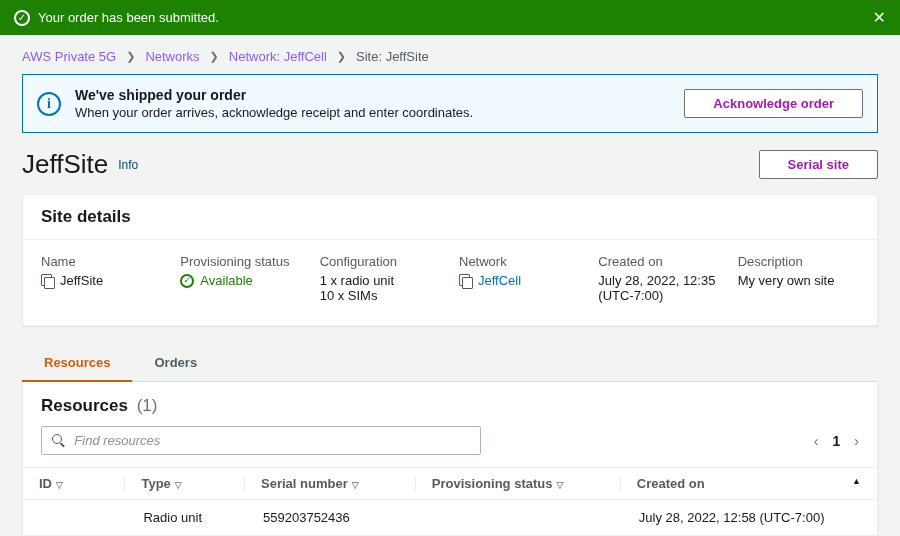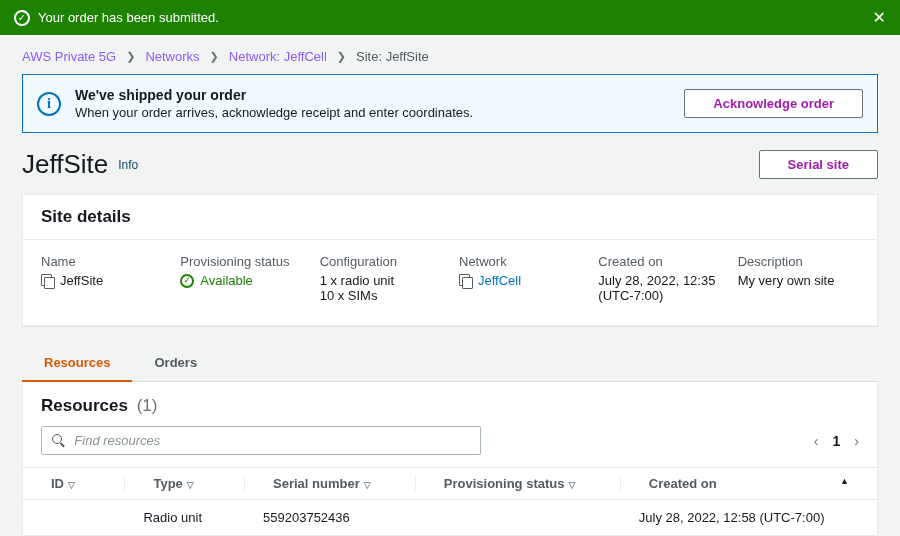--- a/index.html
+++ b/index.html
@@ -140,21 +140,21 @@
   .mag-icon::after {
     content: ""; position: absolute; width: 5px; height: 1.5px; background: #545b64;
     transform: rotate(45deg); left: 8px; top: 10px;
   }
   .pager { margin-left: auto; display: flex; align-items: center; gap: 14px; color: #687078; }
   .pager .num { color: #16191f; font-weight: 700; }
   .pager .arrow { cursor: pointer; font-size: 14px; }
   table { width: 100%; border-collapse: collapse; }
   th {
     text-align: left; font-size: 13px; font-weight: 700; color: #545b64;
-    padding: 8px 28px; border-top: 1px solid #eaeded; border-bottom: 1px solid #eaeded;
+    padding: 8px 16px; border-top: 1px solid #eaeded; border-bottom: 1px solid #eaeded;
     position: relative;
   }
   th .sort { color: #879196; font-size: 9px; margin-left: 4px; }
   th:not(:last-child)::after {
     content: ""; position: absolute; right: 0; top: 25%; height: 50%; width: 1px; background: #eaeded;
   }
   th.sorted-asc .sort-asc { color: #16191f; }
   td { font-size: 13px; padding: 10px 18px; }
 </style>
 </head>

